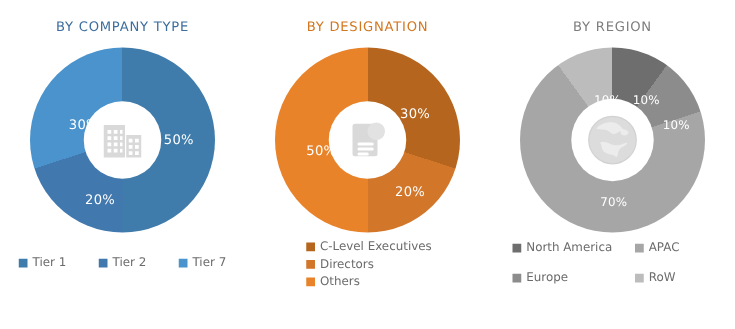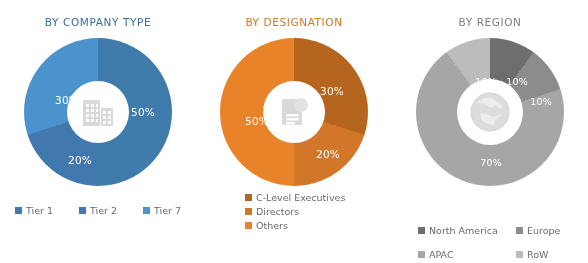--- a/index.html
+++ b/index.html
@@ -84,21 +84,20 @@
     transform: translate(-50%, -50%);
     pointer-events: none;
   }
   .slice-label.sm { font-size: 9.5px; margin-left: 10px; }
 
   .legend {
     position: absolute;
     left: 0;
     width: 196px;
     box-sizing: border-box;
-    justify-content: flex-end;
   }
   .legend-item {
     display: flex;
     align-items: center;
     font-size: 9.5px;
     color: #6b6b6b;
     font-family: "DejaVu Sans", sans-serif;
     white-space: nowrap;
   }
   .legend-swatch {
@@ -123,21 +122,20 @@
     flex-direction: column;
     gap: 3px;
   }
   
   .legend-region {
     top: 193px;
     padding-left: 18px;
     display: grid;
     grid-template-columns: 98px 72px;
     row-gap: 13px;
-    margin-top: 32px;
   }
 </style>
 </head>
 <body>
 
 <div class="board">
 
   <div class="panel">
     <div class="panel-title title-blue">BY COMPANY TYPE</div>
 
@@ -264,27 +262,27 @@
       <span class="slice-label sm" style="left:115px; top:63px;">10%</span>
       <span class="slice-label sm" style="left:65px; top:124px;text-align:center;">70%</span>
     </div>
 
     <div class="legend legend-region">
       <div class="legend-item">
         <span class="legend-swatch" style="background:#6e6e6e"></span>
         <span>North America</span>
       </div>
       <div class="legend-item">
+        <span class="legend-swatch" style="background:#a6a6a6"></span>
+        <span>APAC</span>
+      </div>
+      <div class="legend-item">
         <span class="legend-swatch" style="background:#8c8c8c"></span>
         <span>Europe</span>
       </div>
       <div class="legend-item">
-        <span class="legend-swatch" style="background:#a6a6a6"></span>
-        <span>APAC</span>
-      </div>
-      <div class="legend-item">
         <span class="legend-swatch" style="background:#bcbcbc"></span>
         <span>RoW</span>
       </div>
     </div>
   </div>
 
 </div>
 
 </body></html>

